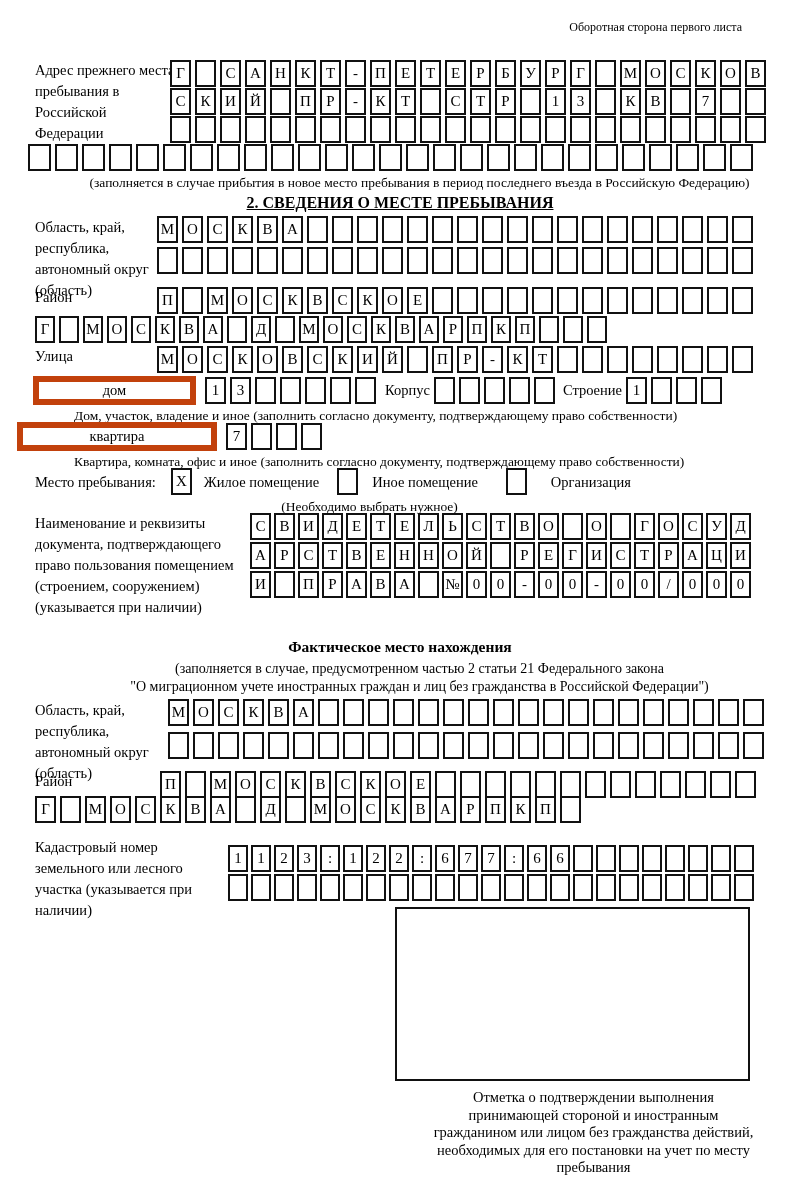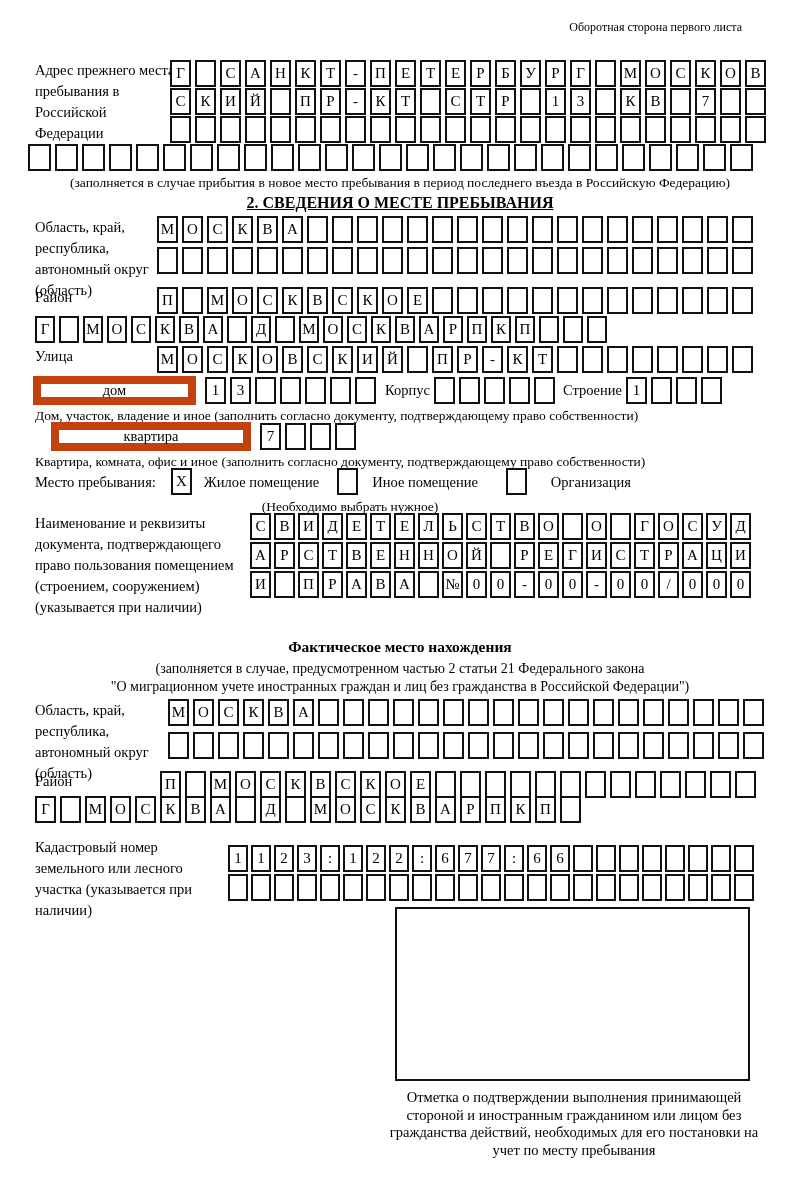--- a/index.html
+++ b/index.html
@@ -8,38 +8,38 @@
     position:relative; width:800px; height:1180px; margin:0 auto;
     background:#ffffff; color:#000;
     font-family:"Liberation Serif","DejaVu Serif",serif;
     overflow:hidden;
   }
   .abs { position:absolute; }
   .full { left:0; right:0; text-align:center; }
   .hdr { top:20px; right:58px; font-size:12px; }
   .lbl { font-size:14.5px; line-height:21px; }
   .lbl-inline { font-size:14.5px; white-space:nowrap; }
-  .cap { font-size:13.5px; }
+  .cap { font-size:13.5px;padding-left:39px; }
   .h2 { font-size:16px; font-weight:bold;text-decoration:underline; }
   .h3 { font-size:15.5px; font-weight:bold; }
   .row { display:flex; align-items:flex-start; }
   .col { display:flex; flex-direction:column; }
   .cells { display:flex; gap:4px; }
   .cells.g3 { gap:3px; }
   .cell {
     flex:none; width:21px; height:27px; border:2px solid #111;
     display:flex; align-items:center; justify-content:center;
     font-size:15px; font-family:"Liberation Serif","DejaVu Serif",serif;
     background:#fff;
   }
   .cells.w20 .cell { width:20px; }
   .cells.w23 .cell { width:23px; }
   .cb { margin-top:-2px; }
   .widebox {
-    flex:none; height:29px; border:8px solid #c2410c; display:flex;
+    flex:none; height:29px; border:6px solid #c2410c; display:flex;
     align-items:center; justify-content:center; font-size:14.5px;
   }
   .stamp { border:2px solid #111; background:#fff; }
 </style>
 </head>
 <body>
 
 <div class="page">
 
   <div class="abs hdr">Оборотная сторона первого листа</div>
@@ -325,21 +325,21 @@
     <div class="lbl-inline" style="margin:0 4px 0 8px;">Строение</div>
     <div class="cells">
         <span class="cell">1</span>
         <span class="cell"></span>
         <span class="cell"></span>
         <span class="cell"></span>
       </div>
   </div>
   <div class="abs cap" style="left:35px; top:408px;">Дом, участок, владение и иное (заполнить согласно документу, подтверждающему право собственности)</div>
 
-  <div class="abs row" style="left:51px; top:422px; align-items:center;border-radius:10px;">
+  <div class="abs row" style="left:17px; top:422px; align-items:center;border-radius:10px;">
     <div class="widebox" style="width:200px;">квартира</div>
     <div class="cells" style="margin-left:9px;">
         <span class="cell">7</span>
         <span class="cell"></span>
         <span class="cell"></span>
         <span class="cell"></span>
       </div>
   </div>
   <div class="abs cap" style="left:35px; top:454px;">Квартира, комната, офис и иное (заполнить согласно документу, подтверждающему право собственности)</div>
 

